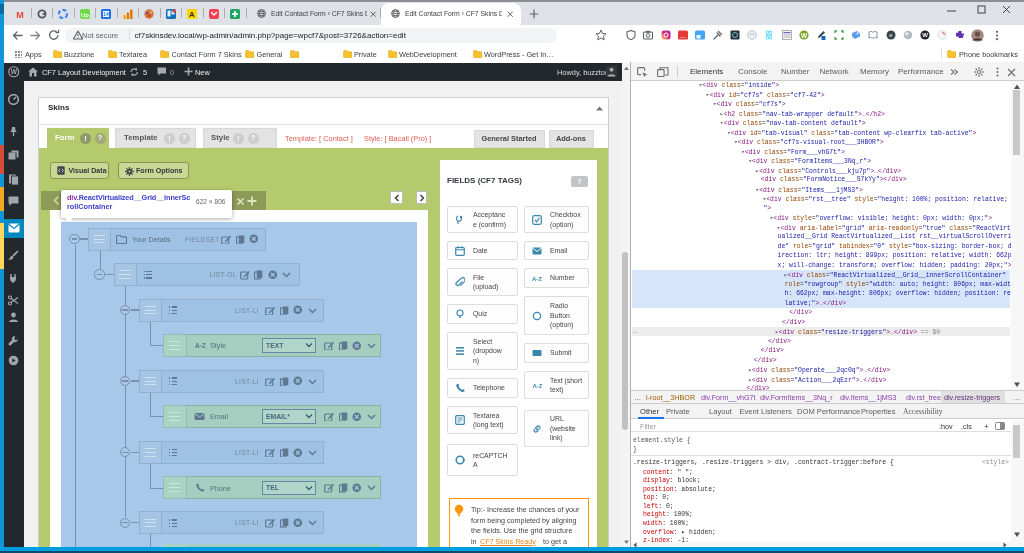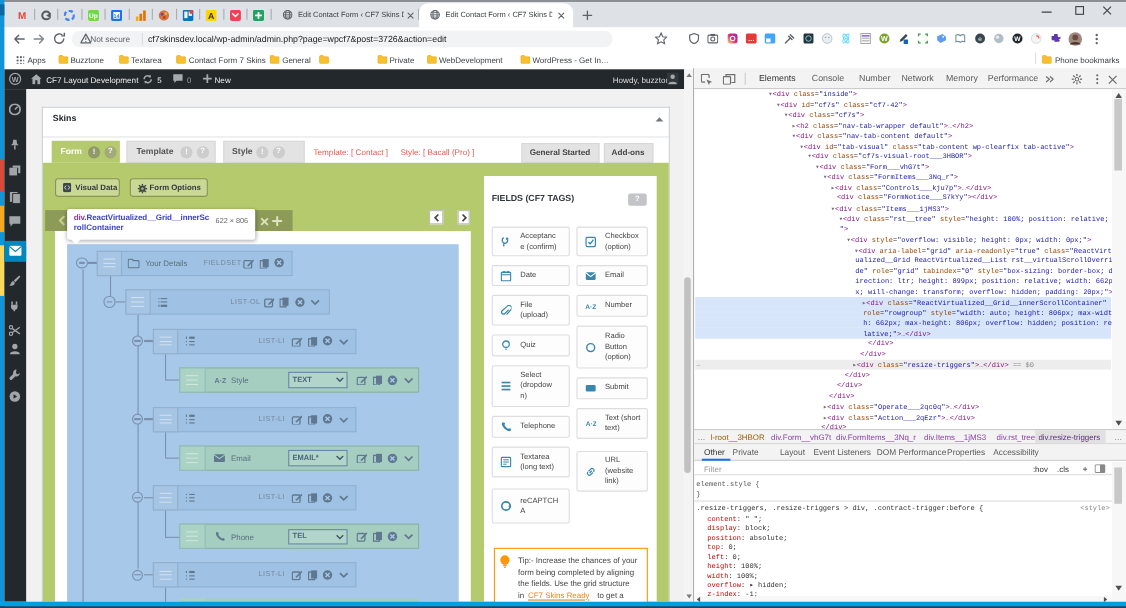--- a/index.html
+++ b/index.html
@@ -927,21 +927,21 @@
 <div style="left:944px;top:392.5px;font-size:7.2px;color:#5d2d7a;white-space:pre;">div.resize-triggers</div>
 <div style="left:1013px;top:392.5px;font-size:7.2px;color:#555;white-space:pre;">…</div>
 <div style="left:630.5px;top:403.5px;width:393.5px;height:15.5px;background:#f3f3f3;border-bottom:1px solid #ccc;"></div>
 <div style="left:640px;top:406.5px;font-size:7.6px;color:#333;white-space:pre;">Other</div>
 <div style="left:638px;top:416.5px;width:26px;height:2px;background:#1a73e8;"></div>
 <div style="left:666px;top:406.5px;font-size:7.6px;color:#5a5a5a;white-space:pre;">Private</div>
 <div style="left:709px;top:406.5px;font-size:7.6px;color:#5a5a5a;white-space:pre;">Layout</div>
 <div style="left:739.5px;top:406.5px;font-size:7.6px;color:#5a5a5a;white-space:pre;">Event Listeners</div>
 <div style="left:797px;top:406.5px;font-size:7.6px;color:#5a5a5a;white-space:pre;">DOM Performance</div>
 <div style="left:861px;top:406.5px;font-size:7.6px;color:#5a5a5a;white-space:pre;">Properties</div>
-<div style="left:903px;top:406.5px;font-size:7.6px;color:#5a5a5a;white-space:pre;">Accessibility</div>
+<div style="left:903px;top:406.5px;font-size:7.6px;color:#5a5a5a;white-space:pre;font-family:Liberation Serif, serif;">Accessibility</div>
 <div style="left:630.5px;top:419px;width:393.5px;height:13px;background:#fff;border-bottom:1px solid #ddd;"></div>
 <div style="left:640px;top:422px;font-size:7.2px;color:#999;white-space:pre;">Filter</div>
 <div style="left:939px;top:422px;font-size:7.2px;color:#333;white-space:pre;">:hov</div>
 <div style="left:961px;top:422px;font-size:7.2px;color:#333;white-space:pre;">.cls</div>
 <div style="left:984px;top:422px;font-size:8px;color:#333;white-space:pre;">+</div>
 <svg style="position:absolute;left:995px;top:422px;" width="10" height="8" viewBox="0 0 10 8">
     <rect x="0.5" y="0.5" width="9" height="7" rx="1" fill="none" stroke="#888" stroke-width="1"></rect>
     <rect x="5" y="0.5" width="4.5" height="7" fill="#888"></rect>
   </svg>
 <div class="m" style="left:633px;top:436.5px;color:#555">element.style {</div>

